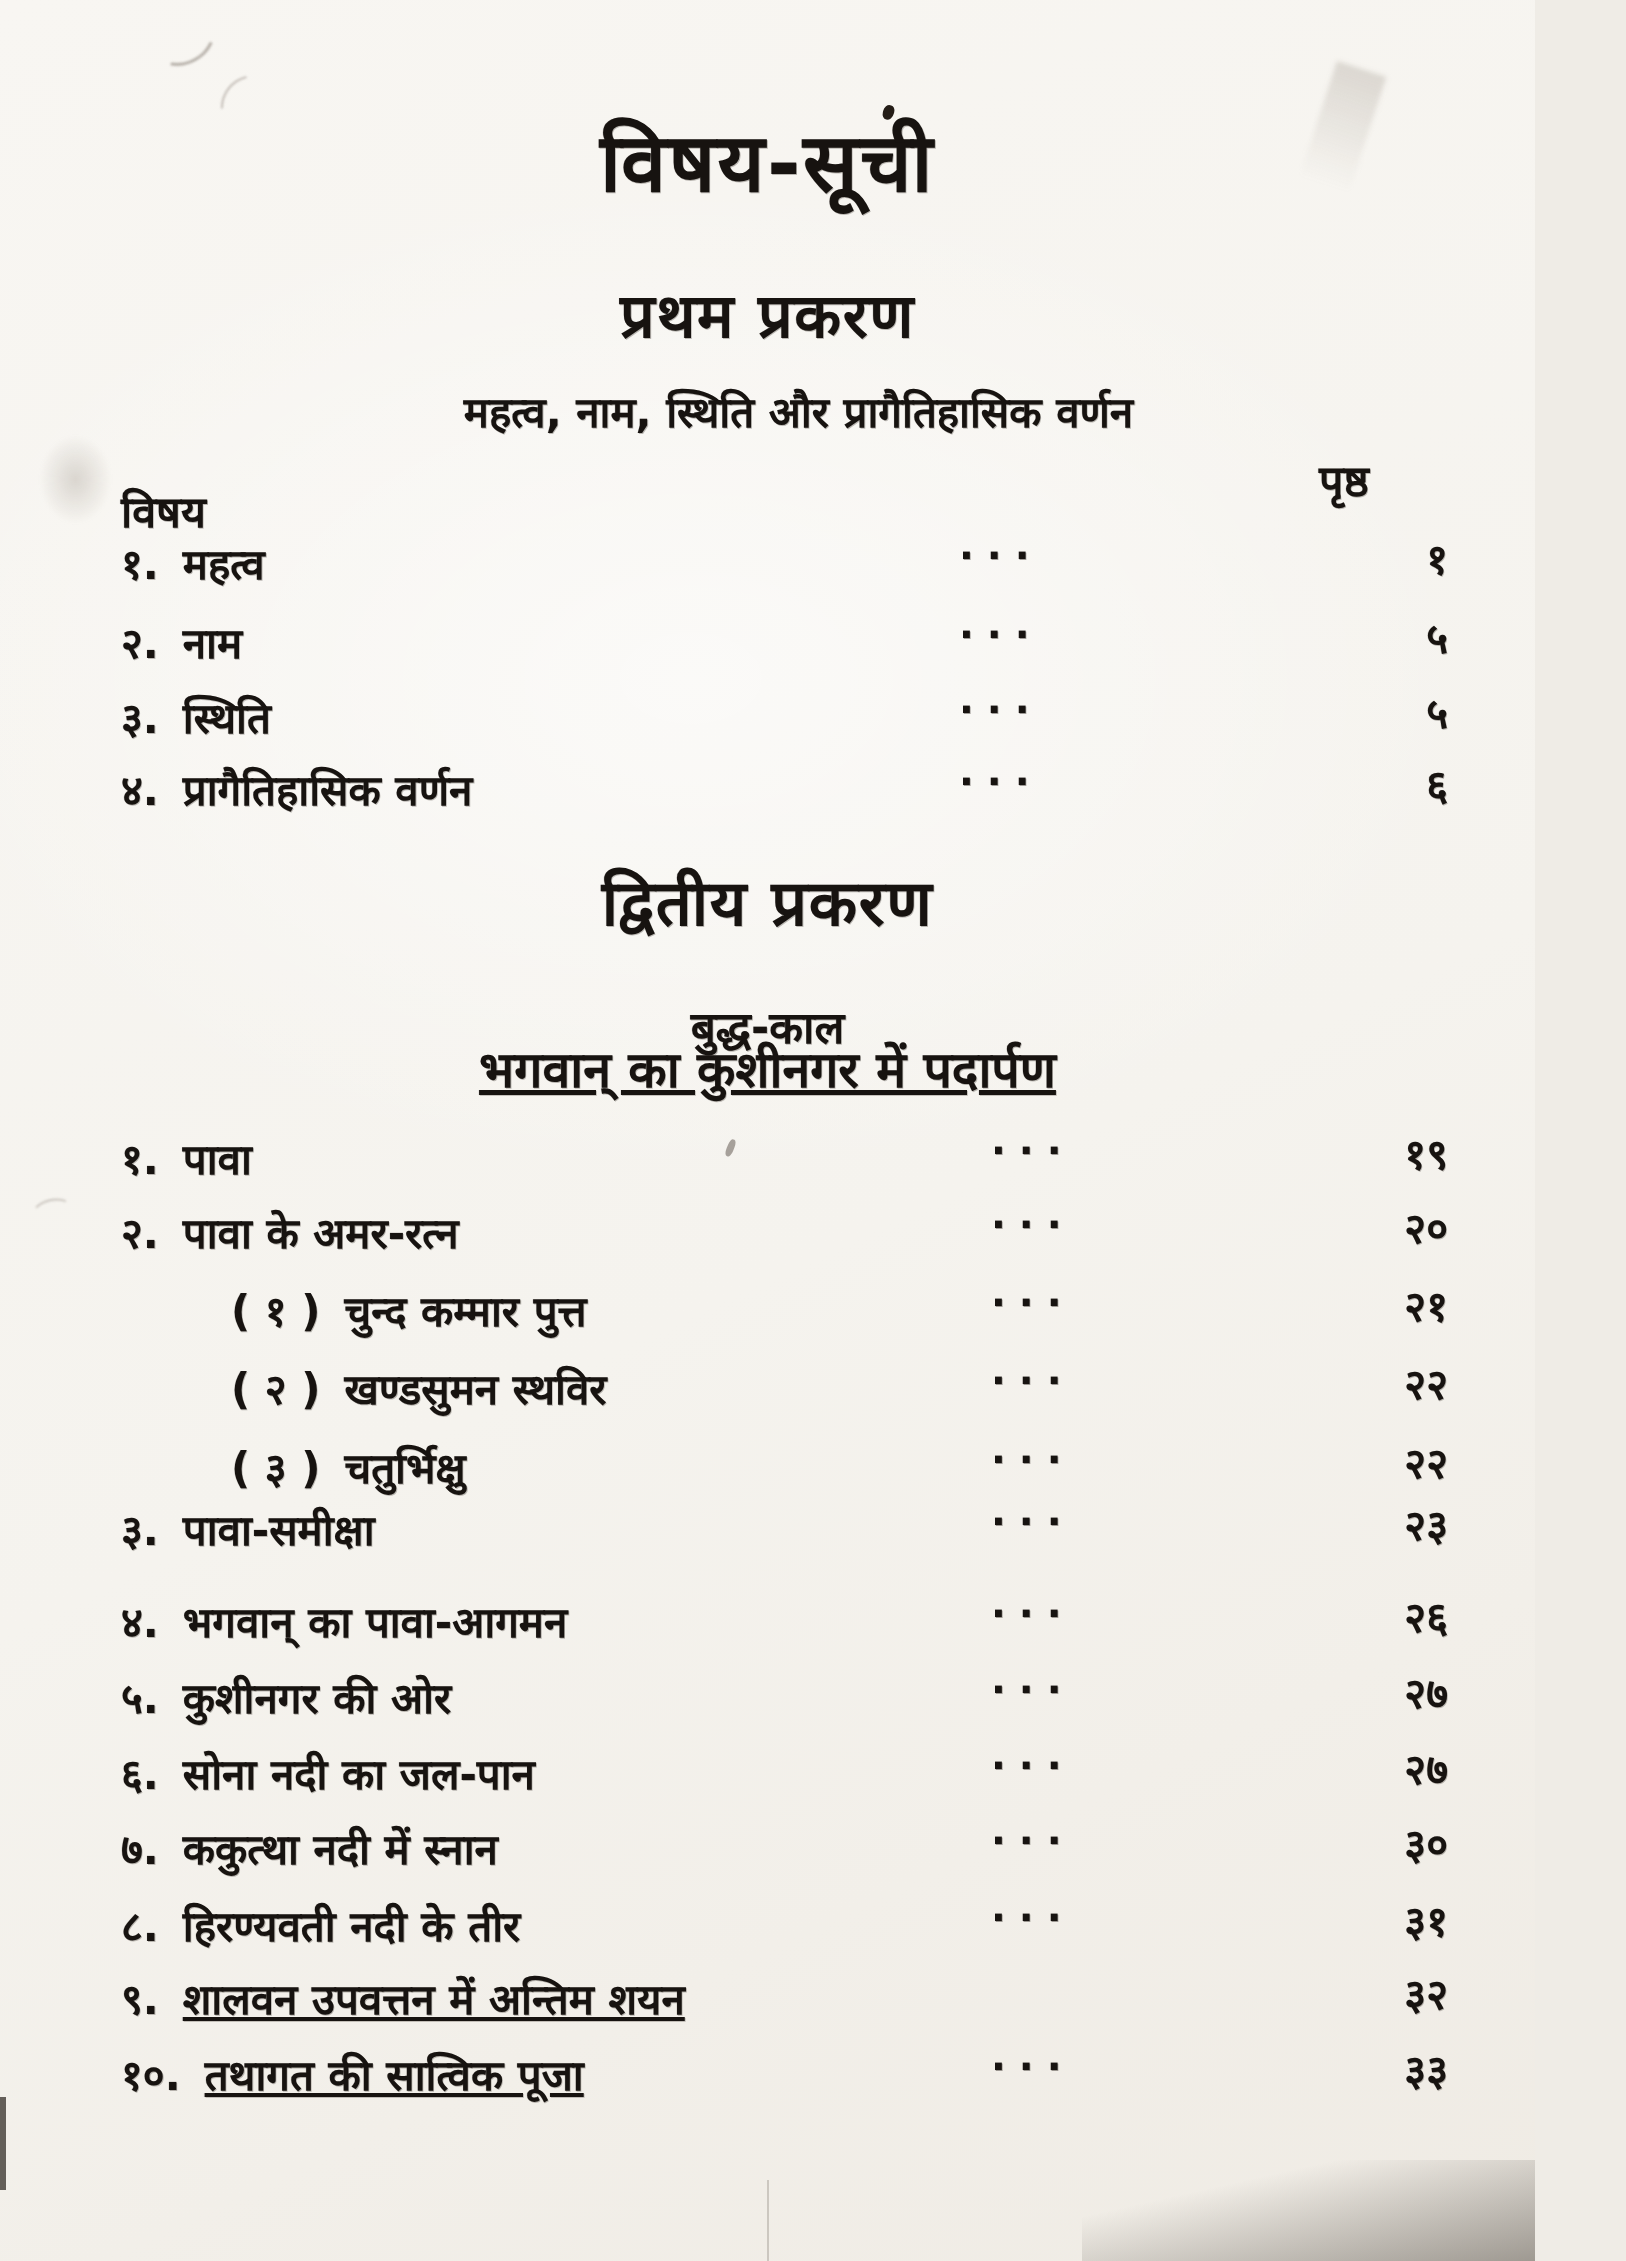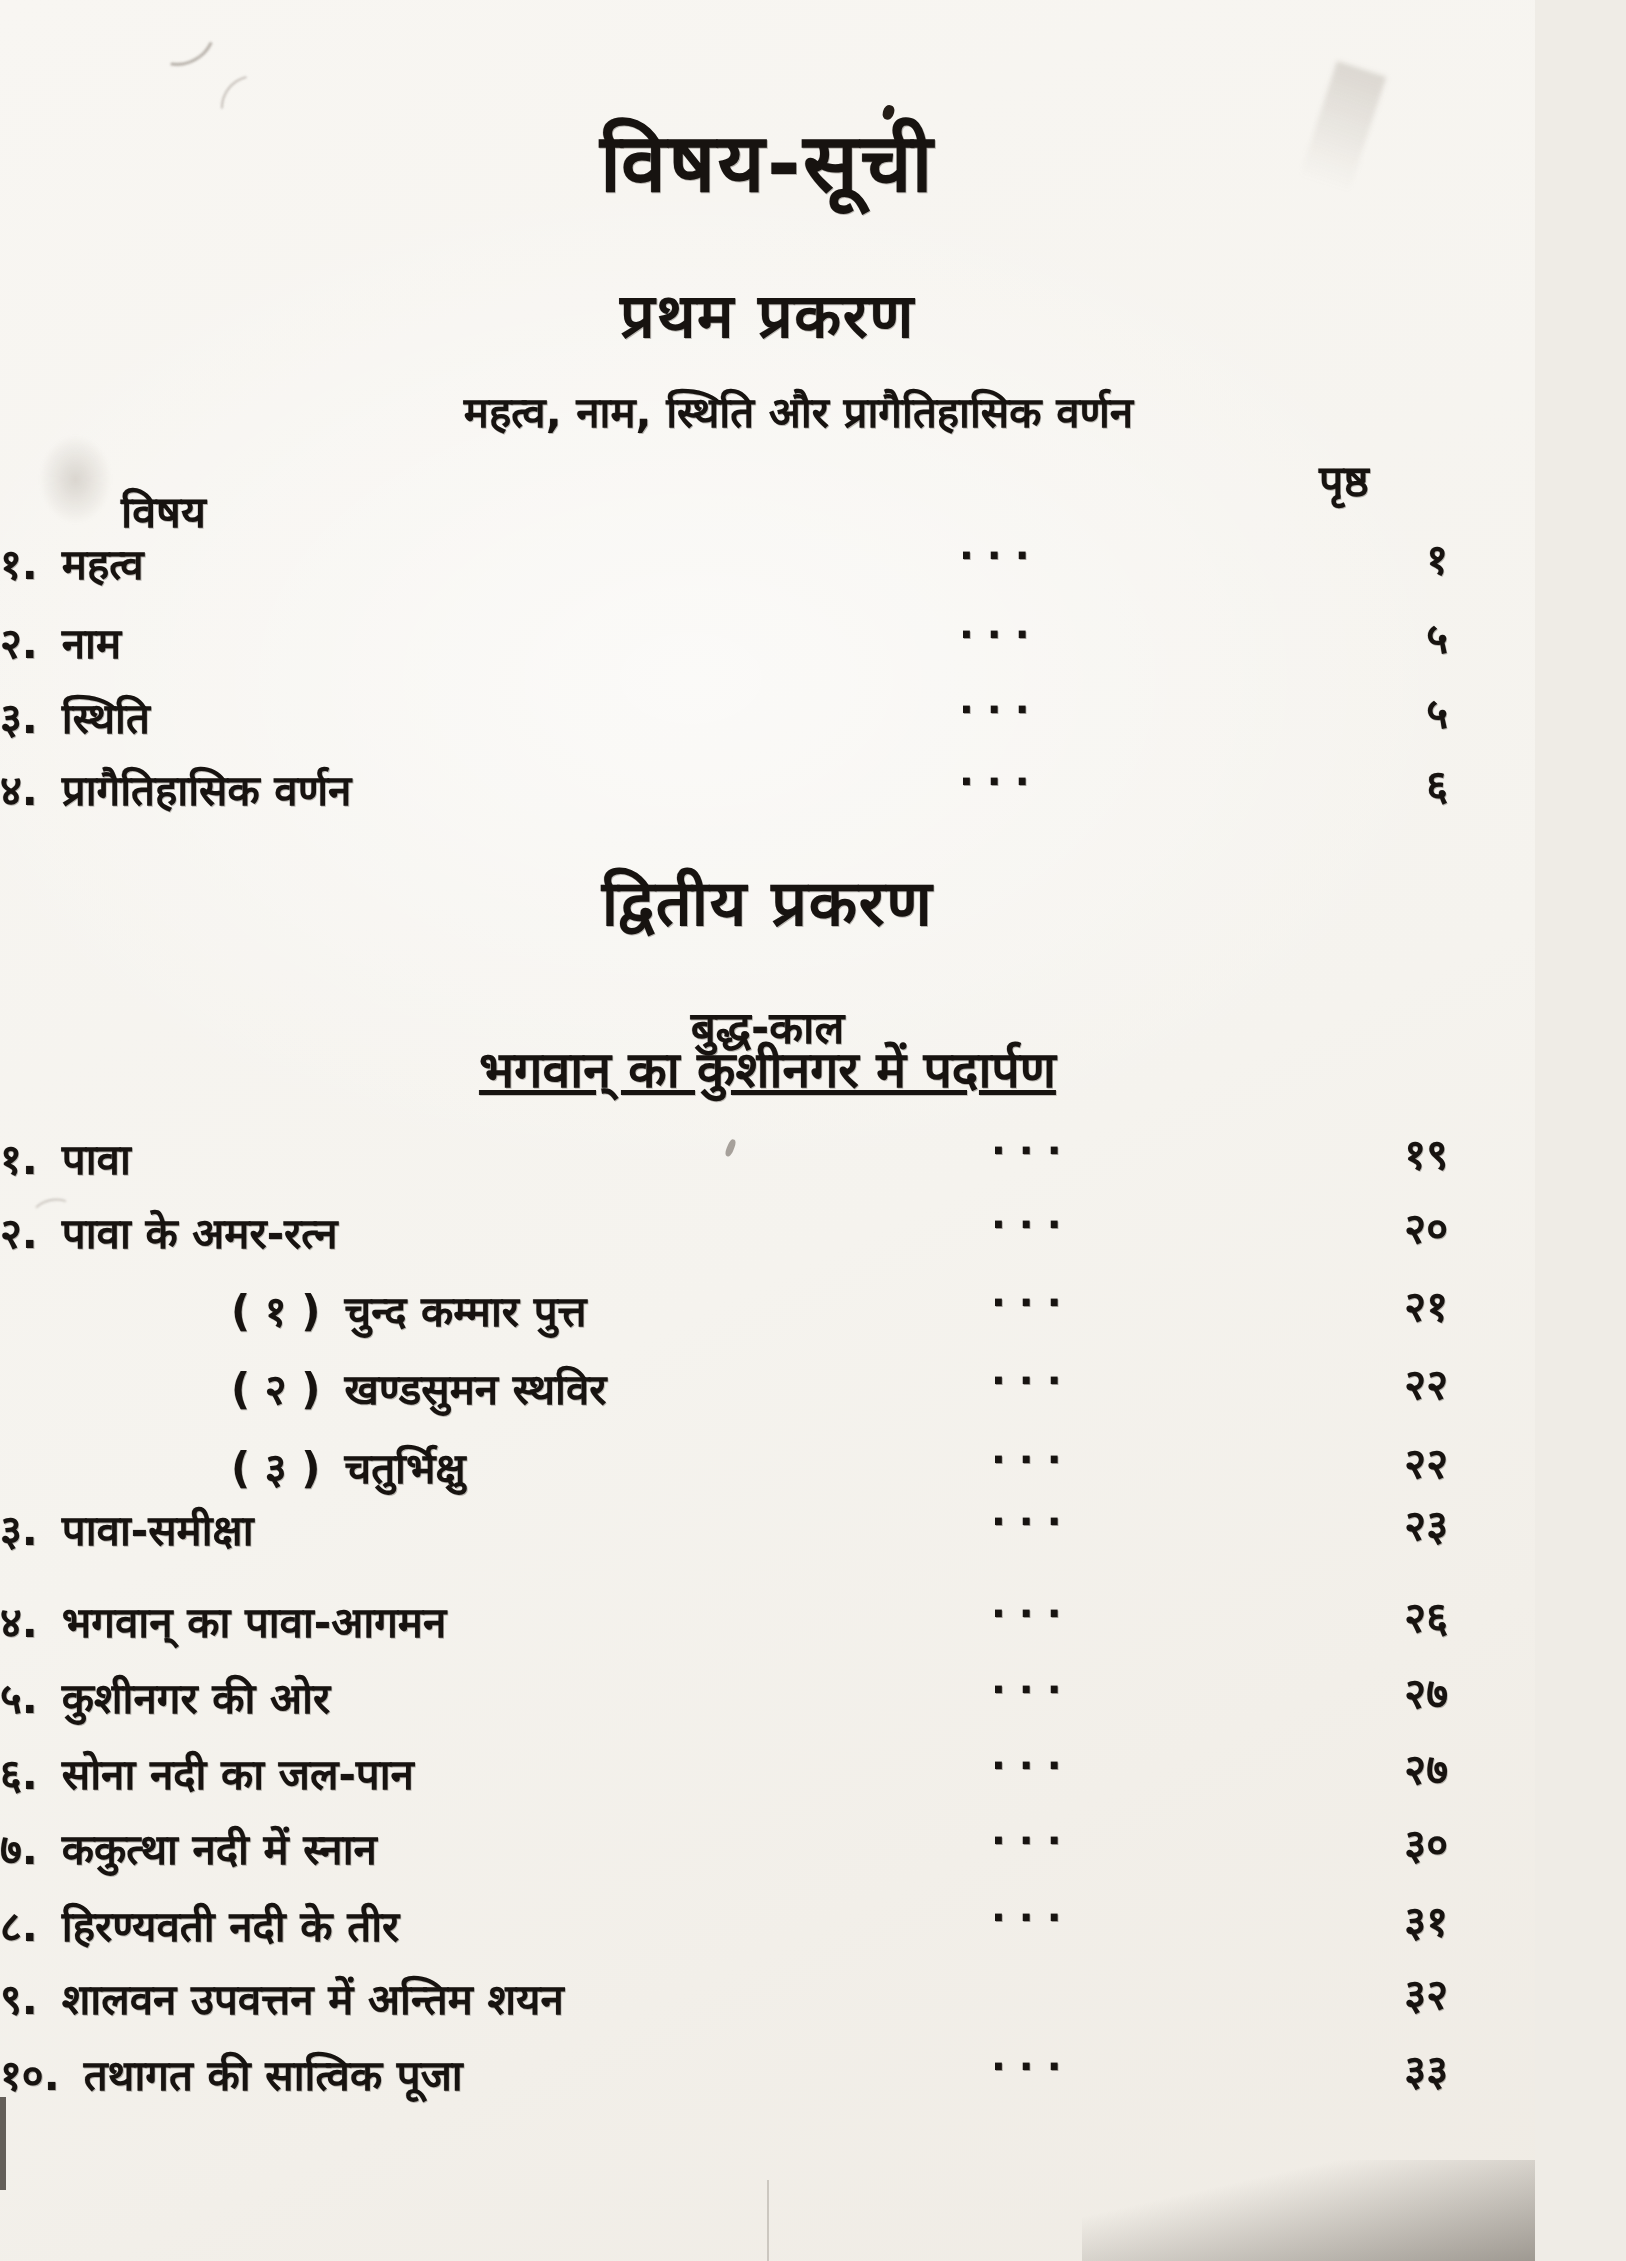--- a/index.html
+++ b/index.html
@@ -23,23 +23,23 @@
   .center{position:absolute;left:0;width:100%;text-align:center;}
   .doc-title{top:104px;font-size:81px;letter-spacing:2.4px;}
   .h1a{top:272px;font-size:61px;letter-spacing:1.6px;text-align:center;}
   .sub1{top:382px;font-size:42px;padding-left:31px;}
   .h2a{top:858px;font-size:63px;letter-spacing:1.6px;}
   .sub2a{top:969px;font-size:44px;margin-top:27px;}
   .sub2b{top:1034px;font-size:50px;text-decoration:underline;}
   .colhead-subject{position:absolute;left:121px;top:481px;font-size:43px;}
   .colhead-page{position:absolute;left:1319px;top:450px;width:129px;text-align:left;font-size:43px;}
   .row{position:absolute;left:0;width:1626px;font-size:42px;}
-  .row .lead{display:inline-block;}
+  .row .lead{display:inline-block;padding-left:121px;}
   .row.ind .lead{padding-left:231px;}
-  .row.wide .lead{}
+  .row.wide .lead{text-decoration:underline;}
   .row .num{display:inline-block;margin-right:24px;}
   .row .dots{
     position:absolute;top:-11.3px;
     font-size:39px;letter-spacing:13px;font-weight:bold;
     text-shadow:0.8px 0.8px 0 rgba(25,18,12,.4);
   }
   .row.s1 .dots{left:959px;}
   .row.s2 .dots{left:991px;}
   .row .pg{
     position:absolute;left:1319px;top:0;width:129px;

